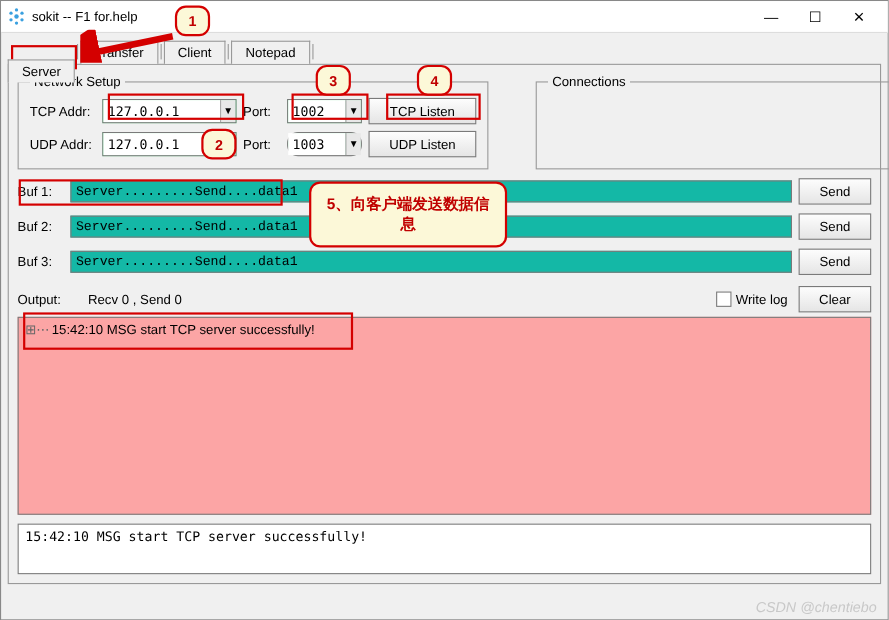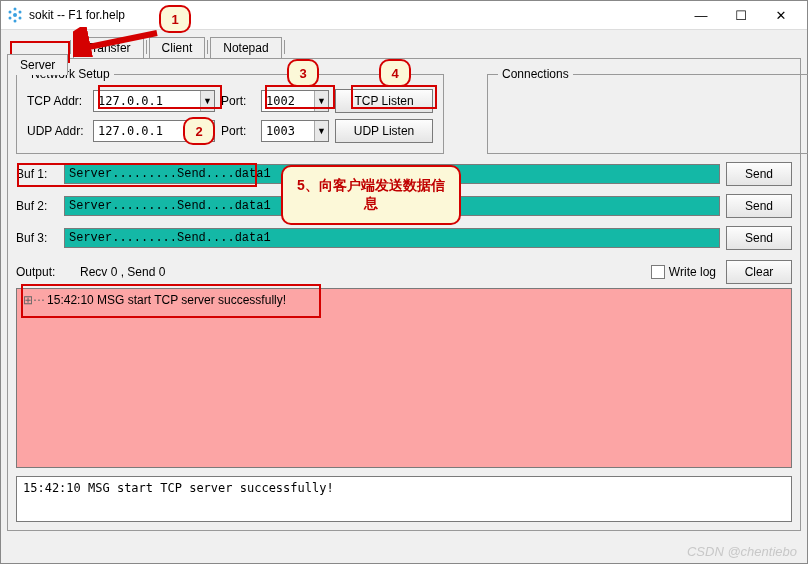--- a/index.html
+++ b/index.html
@@ -102,21 +102,21 @@
             </div>
             <div class="btn" style="min-width:80px;">TCP Listen</div>
           </div>
           <div class="row">
             <label class="fld">UDP Addr:</label>
             <div class="combo" style="width:120px;">
               <input style="width: 98px;" value="127.0.0.1">
               <div class="arrow">▼</div>
             </div>
             <label class="fld" style="min-width:34px;">Port:</label>
-            <div class="combo" style="width:66px;">
+            <div class="combo" style="width:66px;border-radius:10px;">
               <input style="width: 44px;" value="1003">
               <div class="arrow">▼</div>
             </div>
             <div class="btn" style="min-width:80px;">UDP Listen</div>
           </div>
         </fieldset>
 
         <fieldset class="connections-box">
           <legend>Connections</legend>
         </fieldset>

